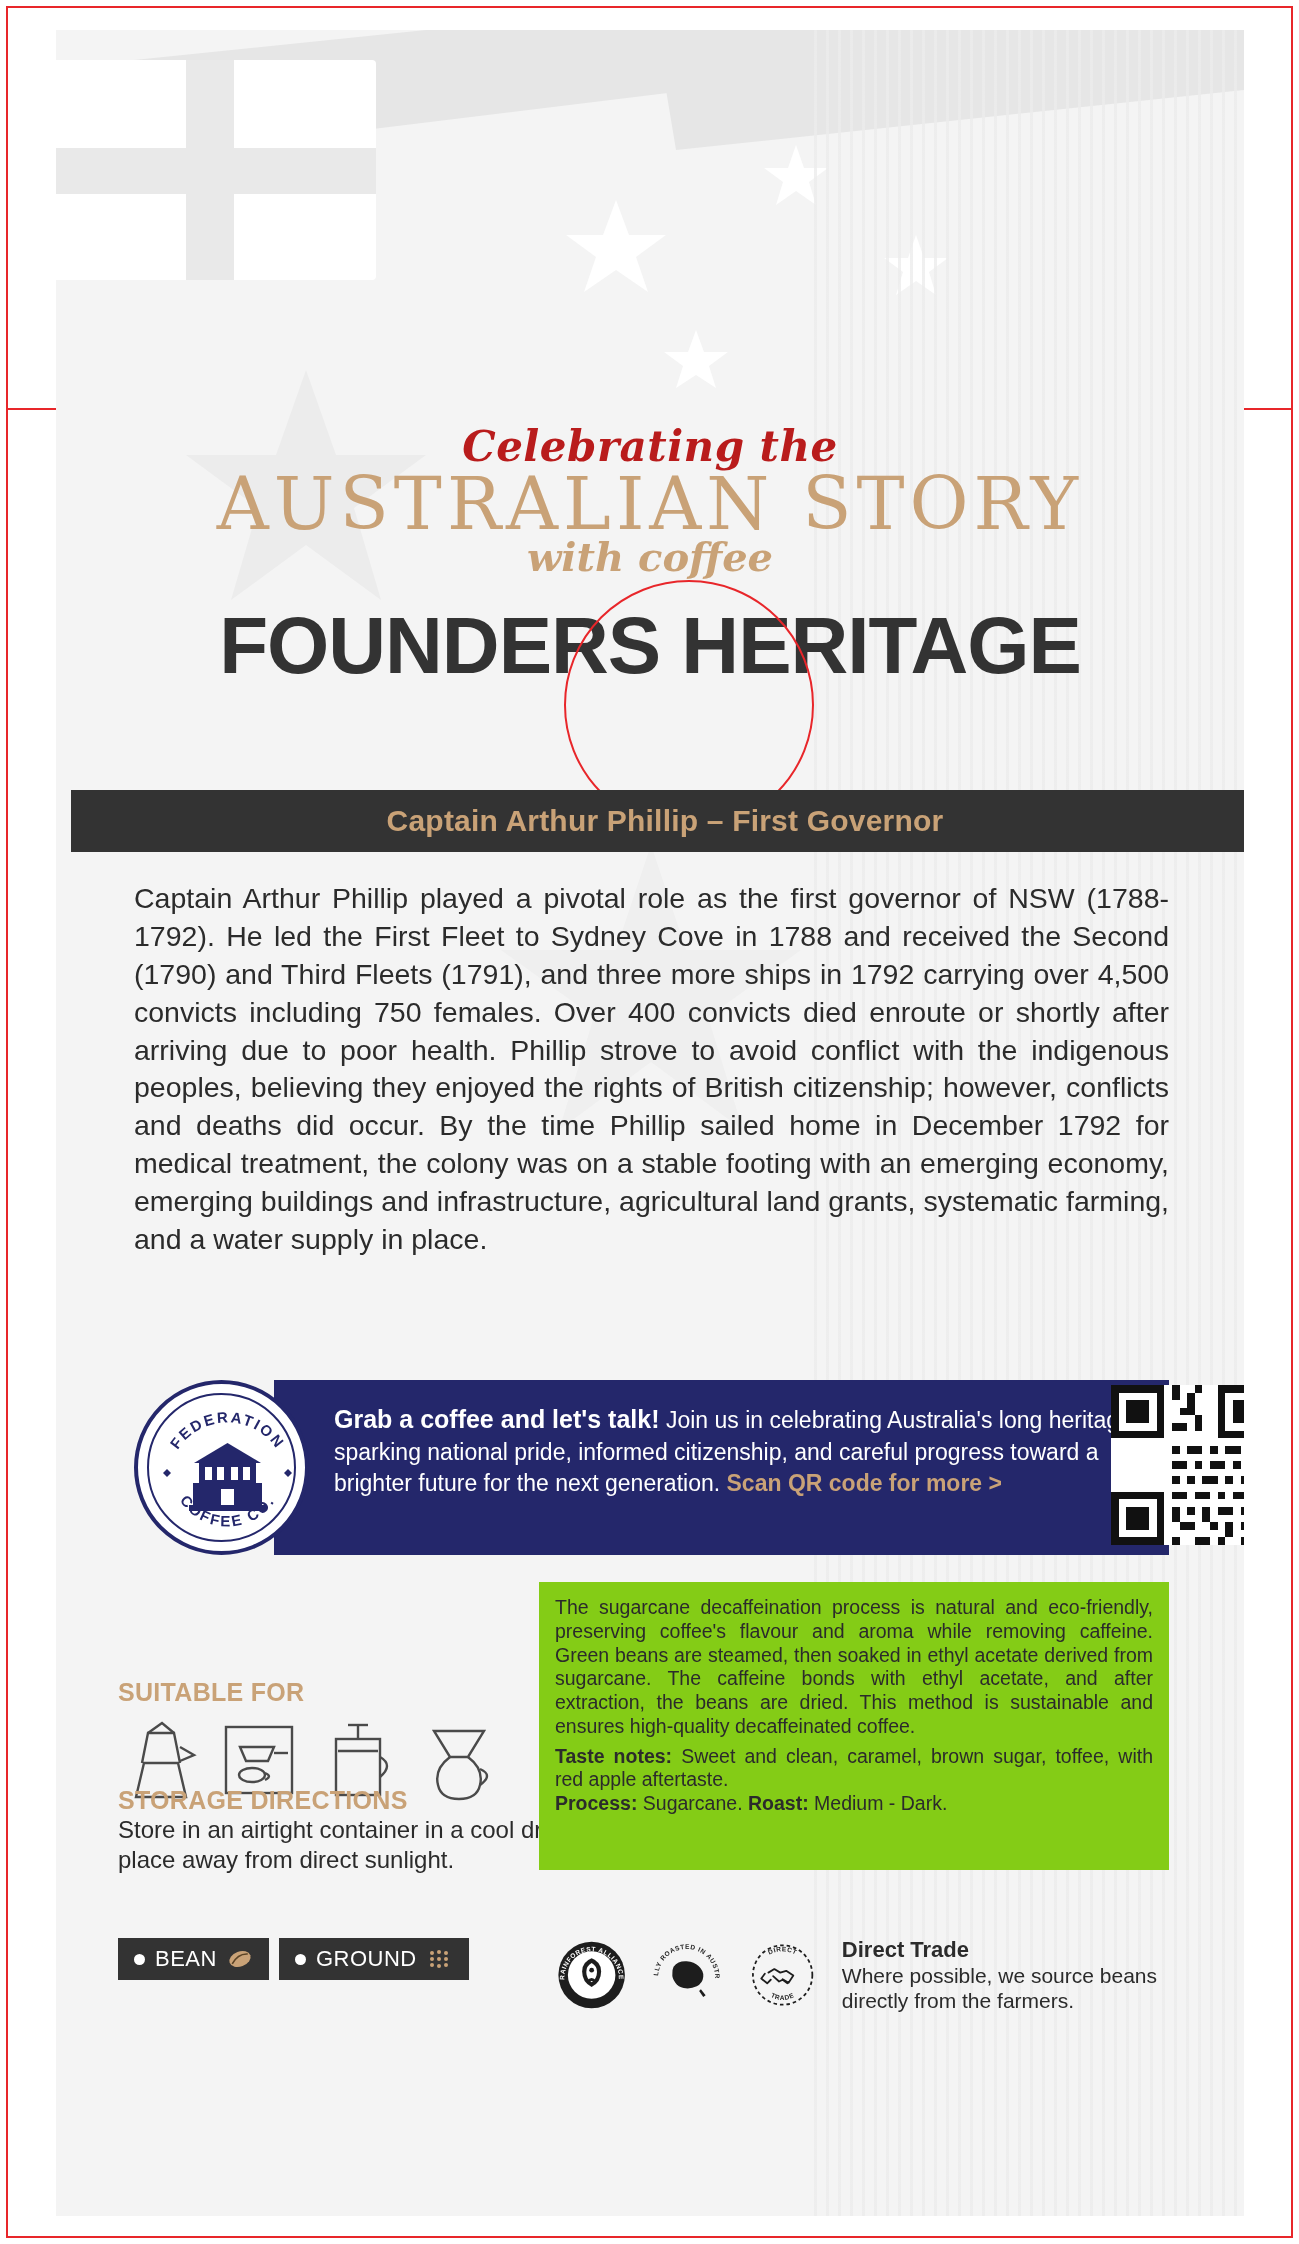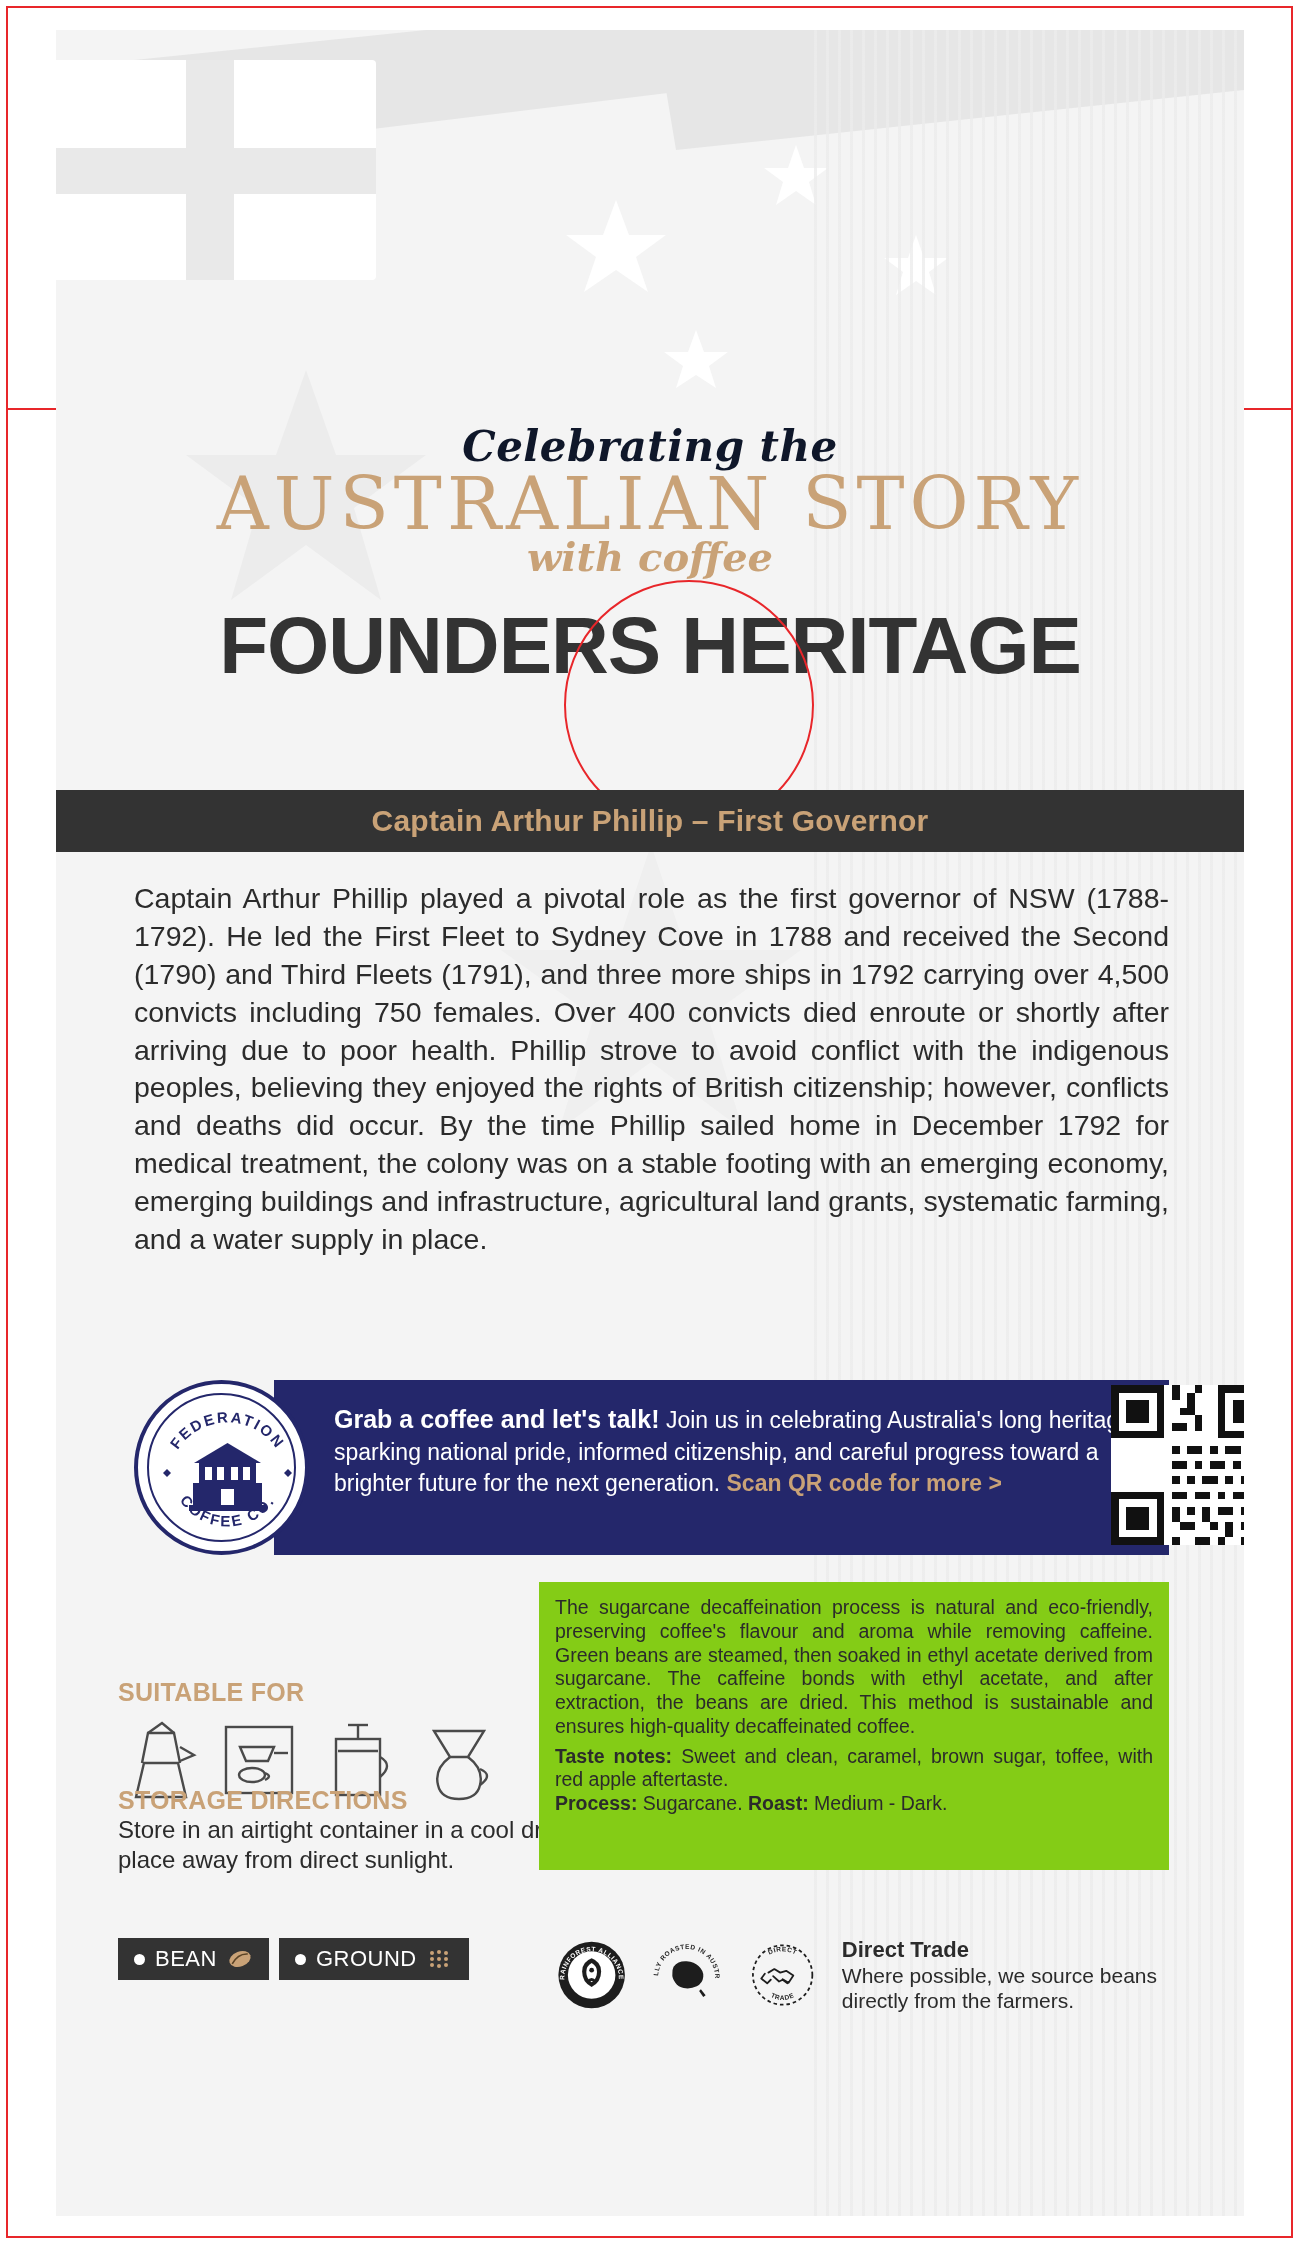--- a/index.html
+++ b/index.html
@@ -50,21 +50,21 @@
   .top-head {
     position: absolute;
     left: 0; top: 392px; width: 1188px;
     text-align: center;
   }
   .celebrating {
     font-family: "DejaVu Serif", serif;
     font-style: italic;
     font-weight: bold;
     font-size: 42px;
-    color: #0f172a;
+    color: #b91c1c;
     letter-spacing: .5px;
     margin-bottom: -4px;
   }
   .aus-story {
     font-family: "DejaVu Serif", serif;
     font-size: 72px;
     letter-spacing: 5px;
     color: #c9a277;
     line-height: 1.05;
   }
@@ -88,21 +88,21 @@
     font-family: "Liberation Sans", sans-serif;
     font-weight: bold;
     font-size: 80px;
     color: #333333;
     letter-spacing: -1px;
     margin-top: 20px;
   }
   
   .subbar {
     position: absolute;
-    left: 0; top: 760px;
+    left: 15px; top: 760px;
     width: 1188px; height: 62px;
     background: #333333;
     color: #c9a277;
     font-weight: bold;
     font-size: 30px;
     display: flex; align-items: center; justify-content: center;
     letter-spacing: .2px;
   }
   
   .body-copy {

